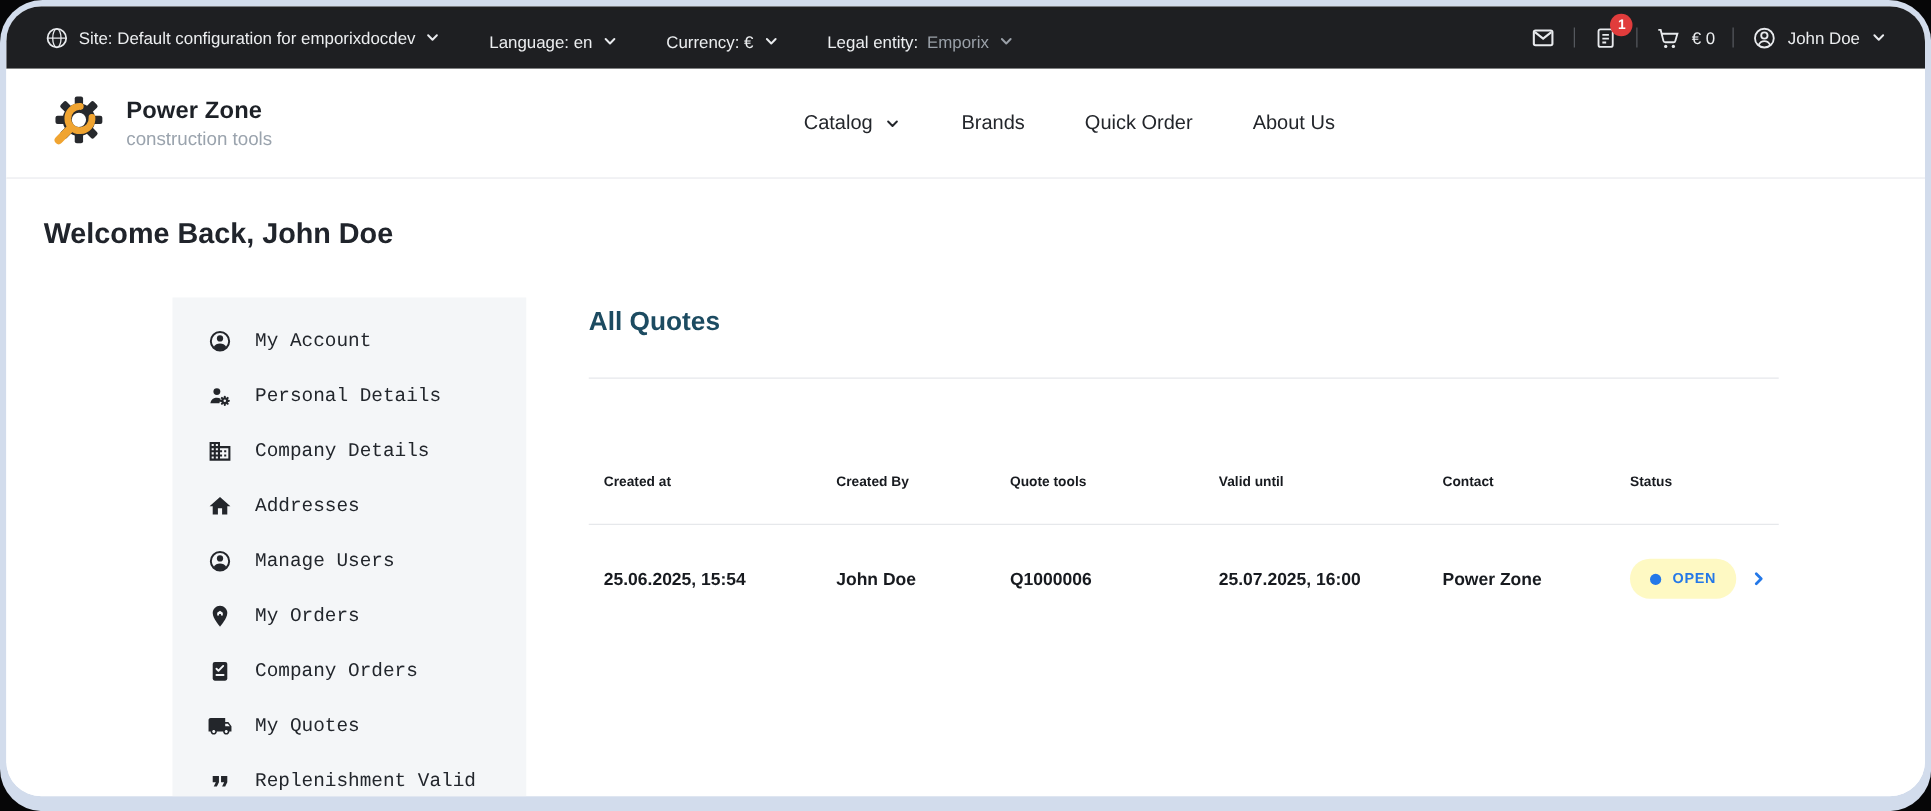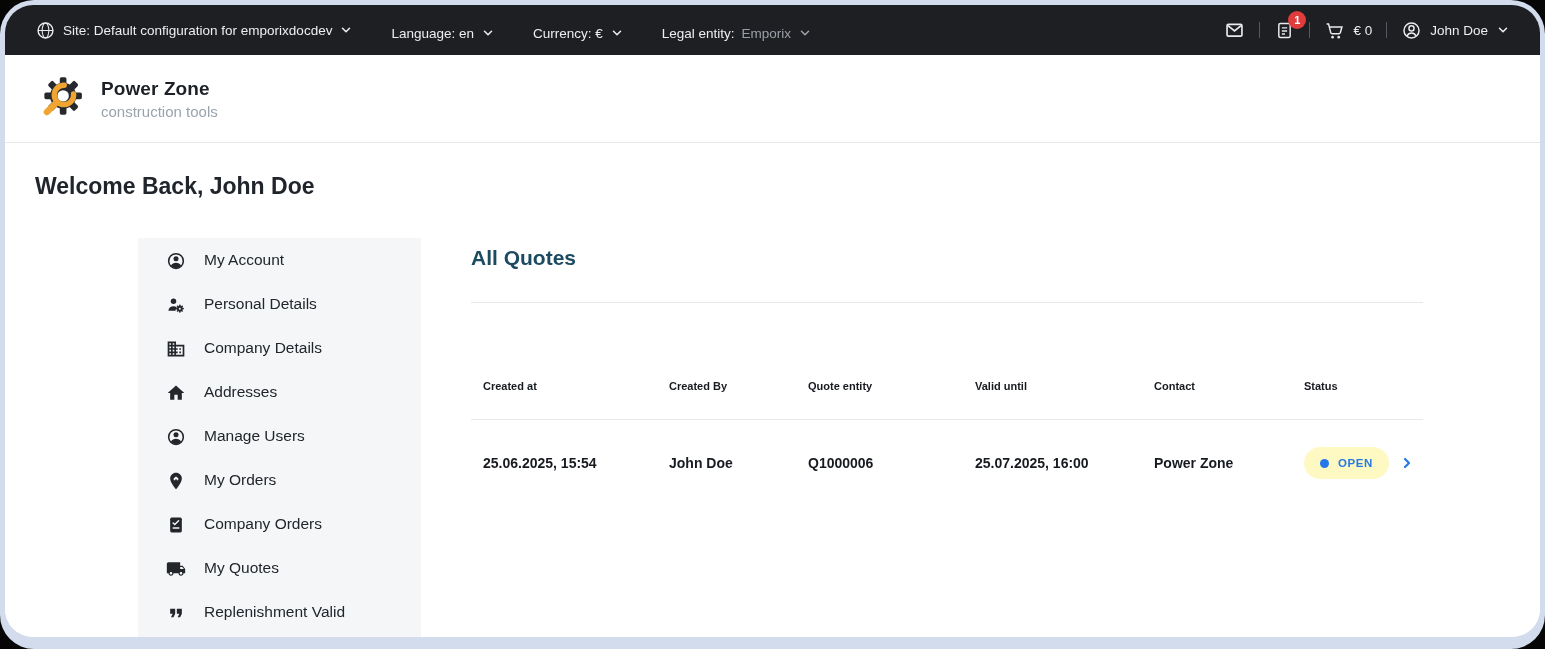--- a/index.html
+++ b/index.html
@@ -27,21 +27,21 @@
   .brand-name { font-size:19px; font-weight:700; color:#1d2127; letter-spacing:.1px; }
   .brand-tagline { font-size:15px; color:#9aa3ad; margin-top:3px; }
   .nav { position:absolute; left:638px; top:0; height:100%; display:flex; align-items:center; gap:48px; }
   .nav-item { font-size:16px; color:#23262b; display:flex; align-items:center; gap:9px; cursor:pointer; white-space:nowrap; }
 
   
   .content { position:relative; height:494px; background:#fff; }
   .welcome { position:absolute; left:30px; top:30px; font-size:23px; font-weight:700; color:#20242b; }
 
   .sidebar { position:absolute; left:133px; top:95px; bottom:0; width:283px; background:#f4f6f8; padding-top:13px; }
-  .side-item { height:44px; display:flex; align-items:flex-start; gap:18px; padding-left:28px; cursor:pointer; font-size:15.5px; color:#22262c; }
+  .side-item { height:44px; display:flex; align-items:center; gap:18px; padding-left:28px; cursor:pointer; font-size:15.5px; color:#22262c;font-family:Liberation Mono, monospace; }
   .side-ic { width:20px; height:20px; flex:0 0 20px; display:block; }
 
   .panel { position:absolute; left:466px; top:95px; width:952px; }
   .panel h2 { margin-top:6px; font-size:21px; font-weight:700; color:#1c4b61; line-height:28px; }
   .divider { height:1px; background:#e6e8eb; width:100%; }
   .div1 { margin-top:30px; }
   .div2 { margin-top:20px; }
   .qgrid { display:grid; grid-template-columns:186px 139px 167px 179px 150px 1fr; align-items:center; }
   .qgrid > div { padding-left:12px; }
   .ghead { margin-top:70px; height:26px; font-size:11px; font-weight:700; color:#171a1f; }
@@ -149,20 +149,37 @@
         <g transform="translate(27,21) rotate(-45)" stroke="#f0a431" fill="none" stroke-linecap="round">
           <path d="M8 -6.5 A 9.3 9.3 0 1 0 8.4 5.8" stroke-width="5.2"></path>
           <line x1="-9" y1="0" x2="-22" y2="0" stroke-width="6.2"></line>
         </g>
       </svg>
       <div>
         <div class="brand-name">Power Zone</div>
         <div class="brand-tagline">construction tools</div>
       </div>
     </div>
+    <nav class="nav">
+      <div class="nav-item">
+        <span>Catalog</span>
+        <svg class="chev" viewBox="0 0 16 16">
+              <path d="M4 6l4 4 4-4" fill="none" stroke="#23262b" stroke-width="1.8" stroke-linecap="round" stroke-linejoin="round"></path>
+            </svg>
+      </div>
+      <div class="nav-item">
+            <span>Brands</span>
+          </div>
+      <div class="nav-item">
+            <span>Quick Order</span>
+          </div>
+      <div class="nav-item">
+            <span>About Us</span>
+          </div>
+    </nav>
   </div>
 
   <div class="content">
     <h1 class="welcome">Welcome Back, John Doe</h1>
 
     <div class="sidebar">
       <div class="side-item">
         <svg class="side-ic" viewBox="0 0 24 24">
           <circle cx="12" cy="12" r="8.8" fill="none" stroke="#23262b" stroke-width="1.9"></circle>
           <circle cx="12" cy="9.3" r="3" fill="#23262b"></circle>
@@ -234,21 +251,21 @@
       </div>
     </div>
 
     <div class="panel">
       <h2>All Quotes</h2>
       <div class="divider div1"></div>
 
       <div class="qgrid ghead">
         <div>Created at</div>
         <div>Created By</div>
-        <div>Quote entity</div>
+        <div>Quote tools</div>
         <div>Valid until</div>
         <div>Contact</div>
         <div>Status</div>
       </div>
       <div class="divider div2"></div>
 
       <div class="qgrid grow">
         <div>25.06.2025, 15:54</div>
         <div>John Doe</div>
         <div>Q1000006</div>

